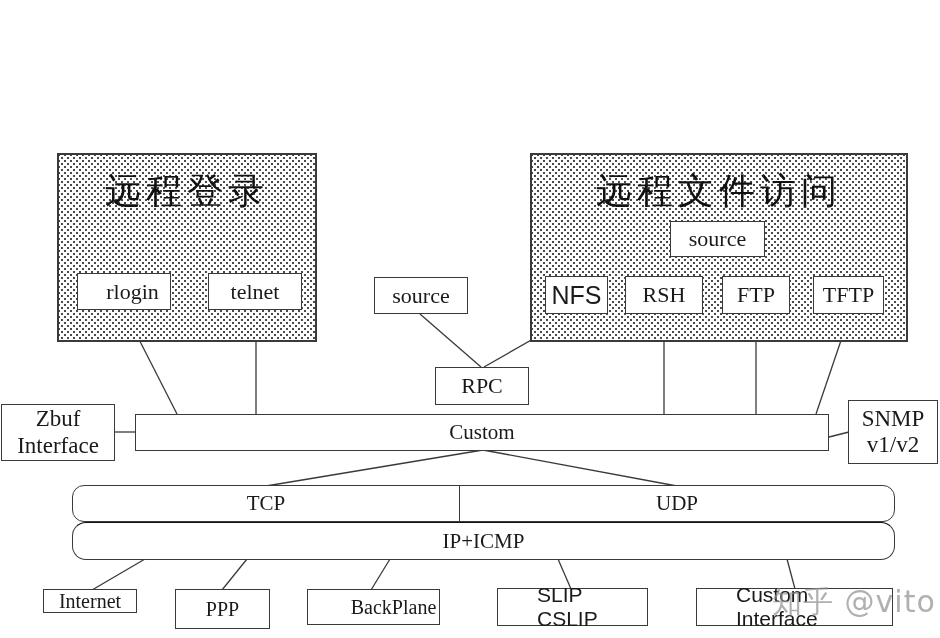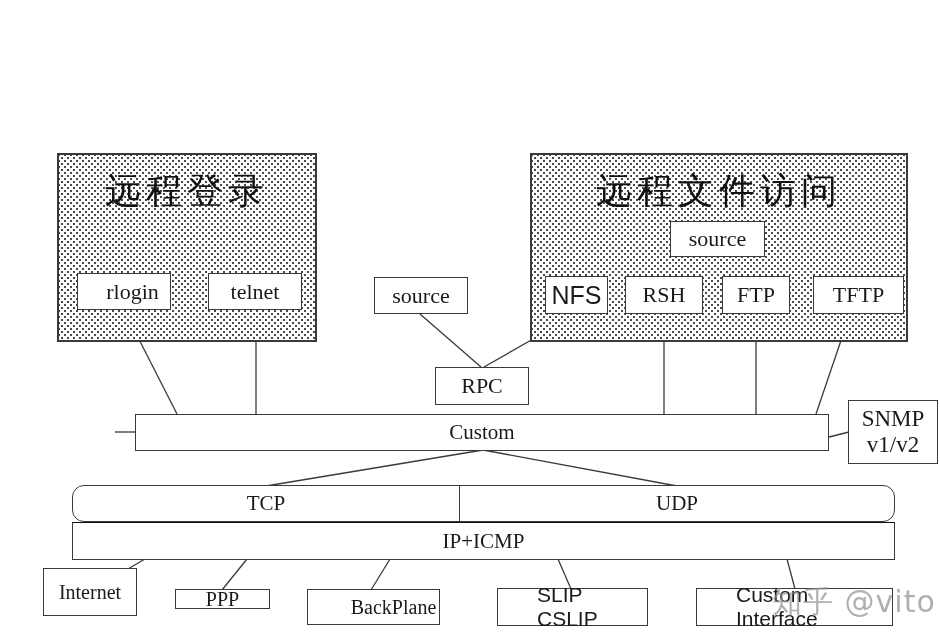--- a/index.html
+++ b/index.html
@@ -57,21 +57,21 @@
     z-index: 2;
   }
   .bar .cell {
     display: flex;
     align-items: center;
     justify-content: center;
     font-size: 21px;
     height: 100%;
   }
   #tcpudp .cell + .cell { border-left: 1.8px solid #3a3a3a; }
-  #ipbar { align-items: center; justify-content: center; font-size: 21px; border-top-color: #111; }
+  #ipbar { align-items: center; justify-content: center; font-size: 21px; border-top-color: #111; border-radius: 14px; }
   #watermark {
     position: absolute;
     z-index: 5;
     font-family: "DejaVu Sans", "Liberation Sans", sans-serif;
     font-size: 30px;
     color: rgba(145,145,145,0.72);
     letter-spacing: 1px;
     white-space: nowrap;
   }
 </style>
@@ -116,44 +116,48 @@
   <div class="box" style="left:208px; top:273px; width:94px; height:37px;">telnet</div>
 
   <div class="box" style="left:670px; top:221px; width:95px; height:36px;">source</div>
 
   <div class="box big-sans" style="left:545px; top:276px; width:63px; height:38px;">NFS</div>
 
   <div class="box" style="left:625px; top:276px; width:78px; height:38px;">RSH</div>
 
   <div class="box" style="left:722px; top:276px; width:68px; height:38px;text-align:right;">FTP</div>
 
-  <div class="box" style="left:813px; top:276px; width:91px; height:38px;">TFTP</div>
+  <div class="box" style="left:813px; top:276px; width:71px; height:38px;">TFTP</div>
 
   <div class="box" style="left:374px; top:277px; width:94px; height:37px;">source</div>
 
   <div class="box" style="left:435px; top:367px; width:94px; height:38px;">RPC</div>
 
   <div class="box thin" style="left:135px; top:414px; width:694px; height:37px; font-size:21px;">Custom</div>
 
+  <div class="box two-line" style="left:1px; top:404px; width:114px; height:57px;">
+    <span>Zbuf</span>
+    <span>Interface</span>
+  </div>
 
   <div class="box two-line" style="left:848px; top:400px; width:90px; height:64px;">
     <span>SNMP</span>
     <span>v1/v2</span>
   </div>
 
   <div class="bar" id="tcpudp" style="left:72px; top:485px; width:823px; height:37px;border-radius:12px;">
     <div class="cell" style="width:386px;">TCP</div>
     <div class="cell" style="flex:1;text-align:right;">UDP</div>
   </div>
 
   <div class="bar" id="ipbar" style="left:72px; top:522px; width:823px; height:38px;">IP+ICMP</div>
 
-  <div class="box thin" style="left:43px; top:568px; width:94px; height:48px; font-size:20px;">Internet</div>
+  <div class="box thin" style="left:43px; top:589px; width:94px; height:24px; font-size:20px;">Internet</div>
 
-  <div class="box thin" style="left:175px; top:589px; width:95px; height:20px; font-size:20px;">PPP</div>
+  <div class="box thin" style="left:175px; top:589px; width:95px; height:40px; font-size:20px;">PPP</div>
 
   <div class="box thin" style="left:307px; top:589px; width:133px; height:36px; font-size:20px;padding-left:40px;">BackPlane</div>
 
   <div class="box sans thin" style="left:497px; top:588px; width:151px; height:38px;">SLIP CSLIP</div>
 
   <div class="box sans thin" style="left:696px; top:588px; width:197px; height:38px;">Custom Interface</div>
 
   <div id="watermark" style="left:772px; top:582px;">知乎 @vito</div>
 
 </div>

